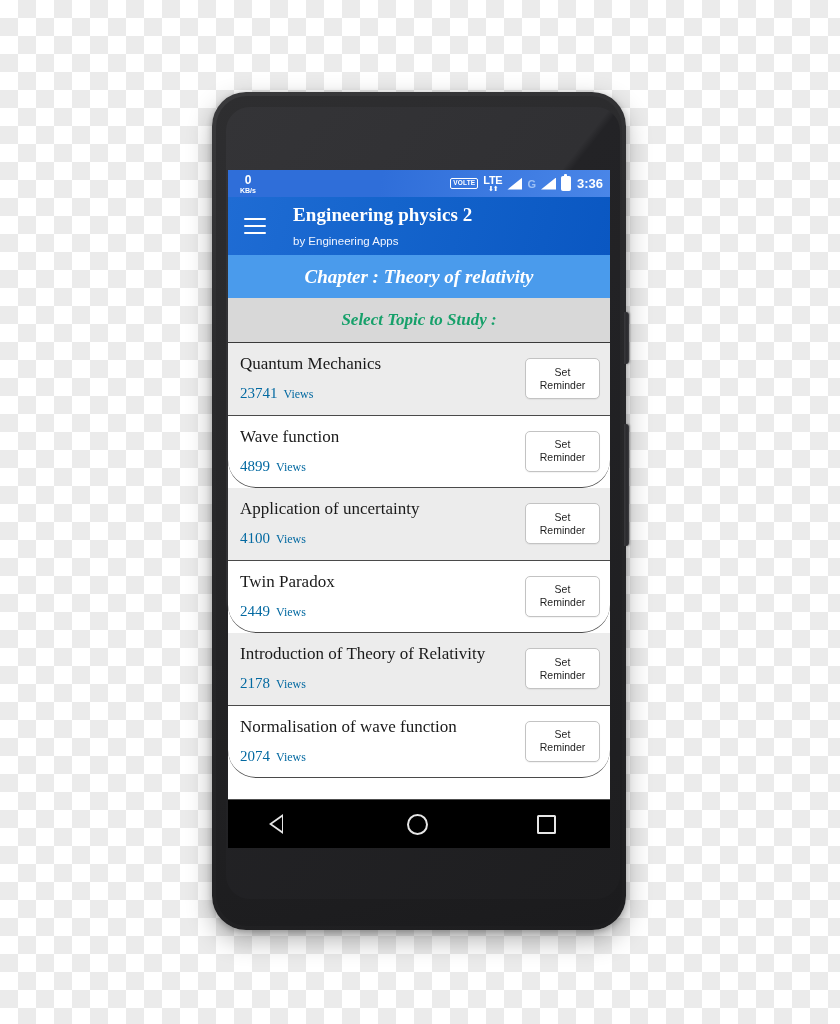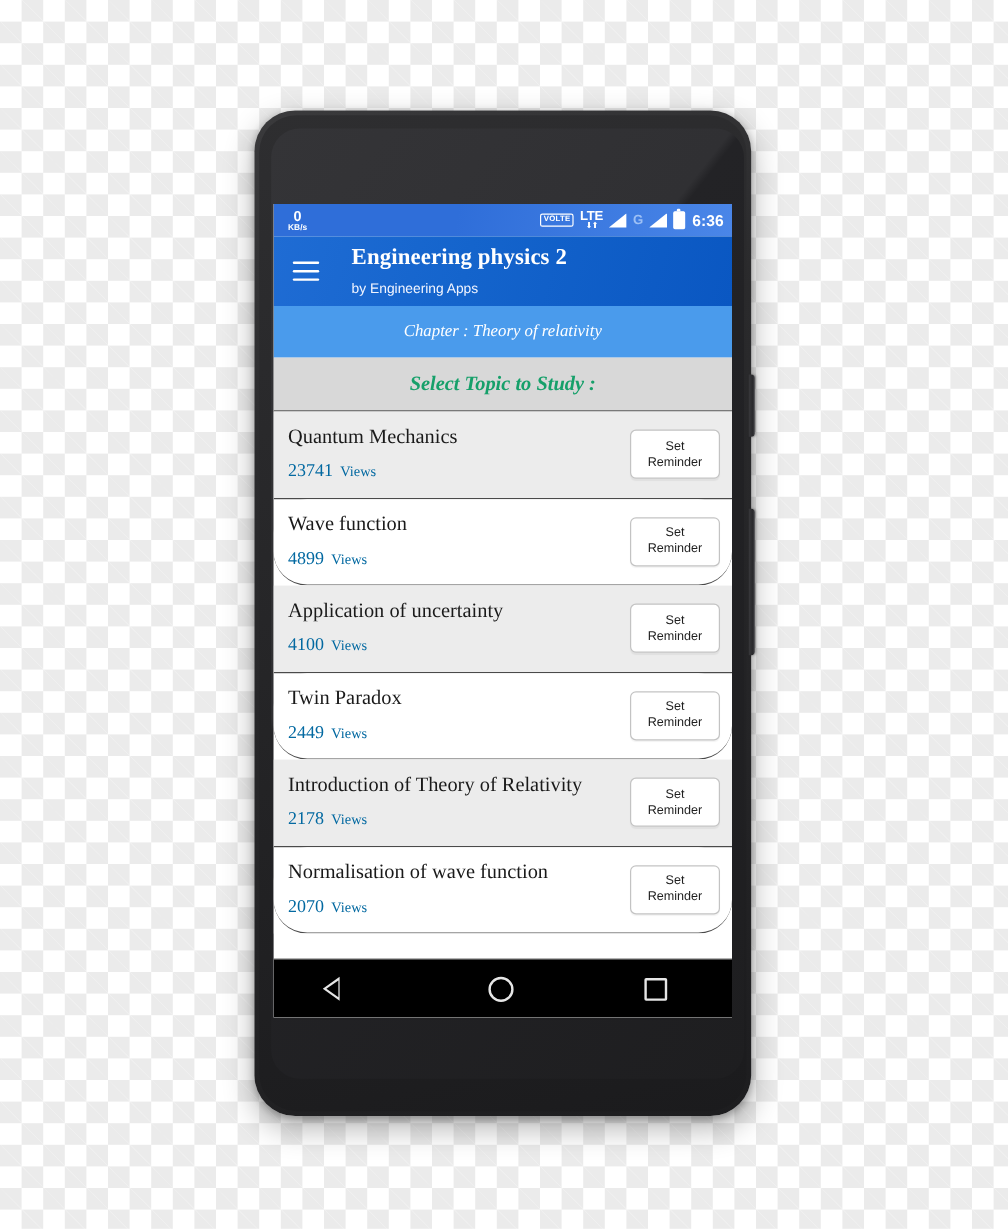--- a/index.html
+++ b/index.html
@@ -193,22 +193,22 @@
   .chapter-band {
     height: 43px;
     background: #4a9bec;
     display: flex;
     align-items: center;
     justify-content: center;
   }
   .chapter-text {
     font-family: "Liberation Serif", serif;
     font-style: italic;
-    font-weight: normal;
-    font-size: 14px;
+    font-weight: bold;
+    font-size: 19px;
     color: #ffffff;
   }
 
   
   .select-band {
     height: 44px;
     background: #d8d8d8;
     display: flex;
     align-items: center;
     justify-content: center;
@@ -348,21 +348,21 @@
     <div class="status-right">
       <span class="volte-badge">VOLTE</span>
       <span class="lte-block">
         <span class="lte-txt">LTE</span>
         <span class="lte-arrows">⬇⬆</span>
       </span>
       <span class="sig-bars"></span>
       <span class="g-letter">G</span>
       <span class="sig-bars"></span>
       <span class="battery-ico"></span>
-      <span class="clock">6:36</span>
+      <span class="clock">3:36</span>
     </div>
   </div>
 
   <div class="app-bar">
     <div class="hamburger">
       <span></span>
       <span></span>
       <span></span>
     </div>
     <div class="app-titles">
@@ -443,21 +443,21 @@
       </div>
       <div class="reminder-btn">
         <span><span>Set</span><br><span>Reminder</span></span>
       </div>
     </div>
 
     <div class="topic-row plain">
       <div class="topic-info">
         <span class="topic-title">Normalisation of wave function</span>
         <span class="topic-views">
-          <span class="views-num">2070</span>
+          <span class="views-num">2074</span>
           <span class="views-lbl">Views</span>
         </span>
       </div>
       <div class="reminder-btn">
         <span><span>Set</span><br><span>Reminder</span></span>
       </div>
     </div>
 
   </div>
 

